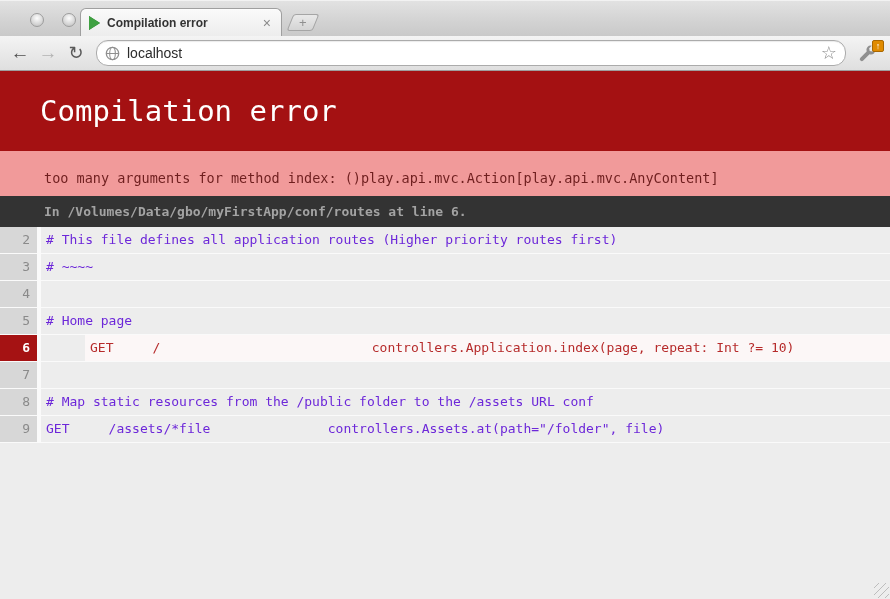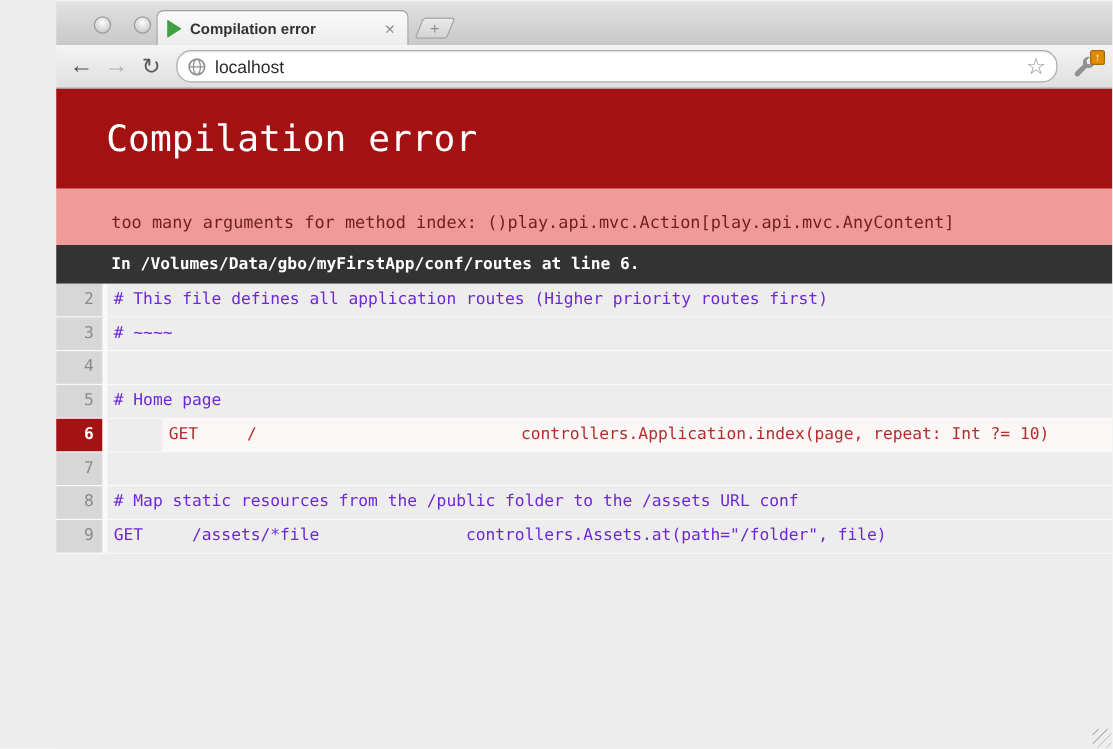--- a/index.html
+++ b/index.html
@@ -1,18 +1,18 @@
 <!DOCTYPE html>
 <html><head>
 <meta charset="utf-8">
 <style>
   * { margin:0; padding:0; box-sizing:border-box; }
   html,body { width:890px; height:599px; overflow:hidden; }
   body { font-family:"Liberation Sans", sans-serif; }
-  .browser { position:relative; width:890px; height:599px; background:#ededed; overflow:hidden;padding-left:45px; }
+  .browser { position:relative; width:890px; height:599px; background:#ededed; overflow:hidden; }
 
   
   .tabstrip { position:relative; height:36px;
     background:linear-gradient(180deg,#e2e2e2 0%,#d2d2d2 60%,#c9c9c9 100%);
     border-top:1px solid #f2f2f2; }
   .winbtn { position:absolute; top:12px; width:14px; height:14px; border-radius:50%;
     background:radial-gradient(circle at 50% 35%,#fdfdfd,#cfcfcf 70%,#bdbdbd);
     border:1px solid #9d9d9d; }
   .winbtn.b1{ left:30px; } .winbtn.b2{ left:62px; } .winbtn.b3{ left:94px; }
 
@@ -54,21 +54,21 @@
     border:1px solid #a96700; border-radius:2px; color:#fff; font-size:9px; line-height:10px;
     text-align:center; font-weight:bold; }
 
   
   .page { position:relative; height:528px; background:#ededed;
     font-family:"DejaVu Sans Mono","Liberation Mono",monospace; }
   .page-h1 { height:80px; background:#a41112; color:#ffffff; font-size:29px;
     line-height:80px; padding-left:40px; white-space:nowrap; }
   .page-detail { height:45px; background:#f19a9a; color:#6f1f1f; font-size:13.5px;
     line-height:54px; padding-left:44px; white-space:pre; }
-  .page-path { height:31px; background:#333333; color:#ffffff; font-size:13px; font-weight:bold;
+  .page-path { height:31px; background:#333333; color:#a3a3a3; font-size:13px; font-weight:bold;
     line-height:31px; padding-left:44px; white-space:pre; }
 
   .code { }
   .crow { display:flex; height:27px; border-bottom:1px solid #fafafa; }
   .cnum { width:37px; background:#d7d7d7; color:#8a8a8a; font-size:13px;
     text-align:right; padding-right:7px; line-height:26px; flex:none; }
   .cgap { width:4px; background:#fafafa; flex:none; }
   .ctext { flex:1; background:#ededed; color:#6d28d9; font-size:13px;
     line-height:26px; padding-left:5px; white-space:pre; overflow:hidden; }
   .crow.error .cnum { background:#a51213; color:#ffffff; font-weight:bold; }

